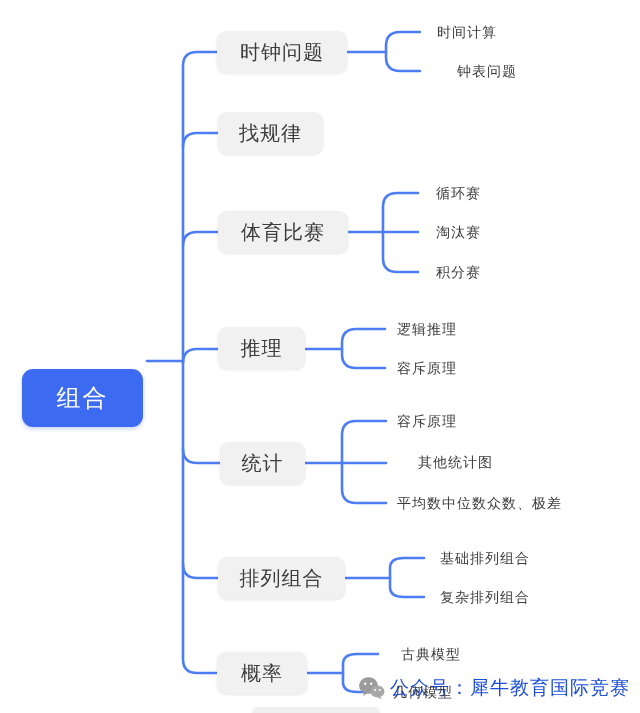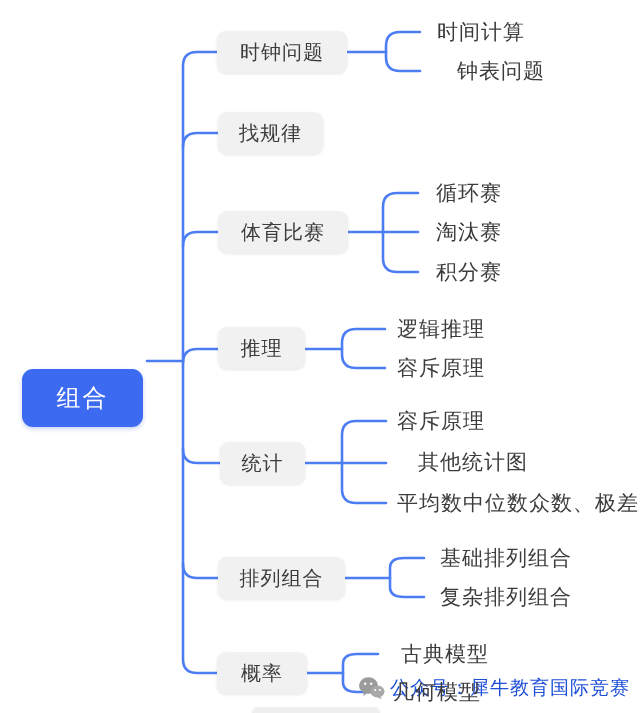--- a/index.html
+++ b/index.html
@@ -23,21 +23,21 @@
     position:absolute;z-index:3;height:42px;
     background:#f1f1f2;color:#3c3c3c;
     border-radius:9px;
     display:flex;align-items:center;justify-content:center;
     font-size:20px;letter-spacing:1px;
     box-shadow:0 1px 3px rgba(0,0,0,.10);
     cursor:pointer;
   }
   .child-label{
     position:absolute;z-index:3;height:24px;line-height:24px;
-    color:#3c3c3c;font-size:21px;letter-spacing:1px;
+    color:#3c3c3c;font-size:14px;letter-spacing:1px;
     white-space:nowrap;cursor:pointer;
   }
   .watermark{
     position:absolute;z-index:2;left:358px;top:675px;
     display:flex;align-items:center;gap:5px;
     color:#1d4ed8;font-size:19px;letter-spacing:1px;white-space:nowrap;
   }
   .wm-icon{width:27px;height:24px;flex:0 0 auto;}
   .node-sliver{
     position:absolute;z-index:3;left:252px;top:707px;width:128px;height:6px;

